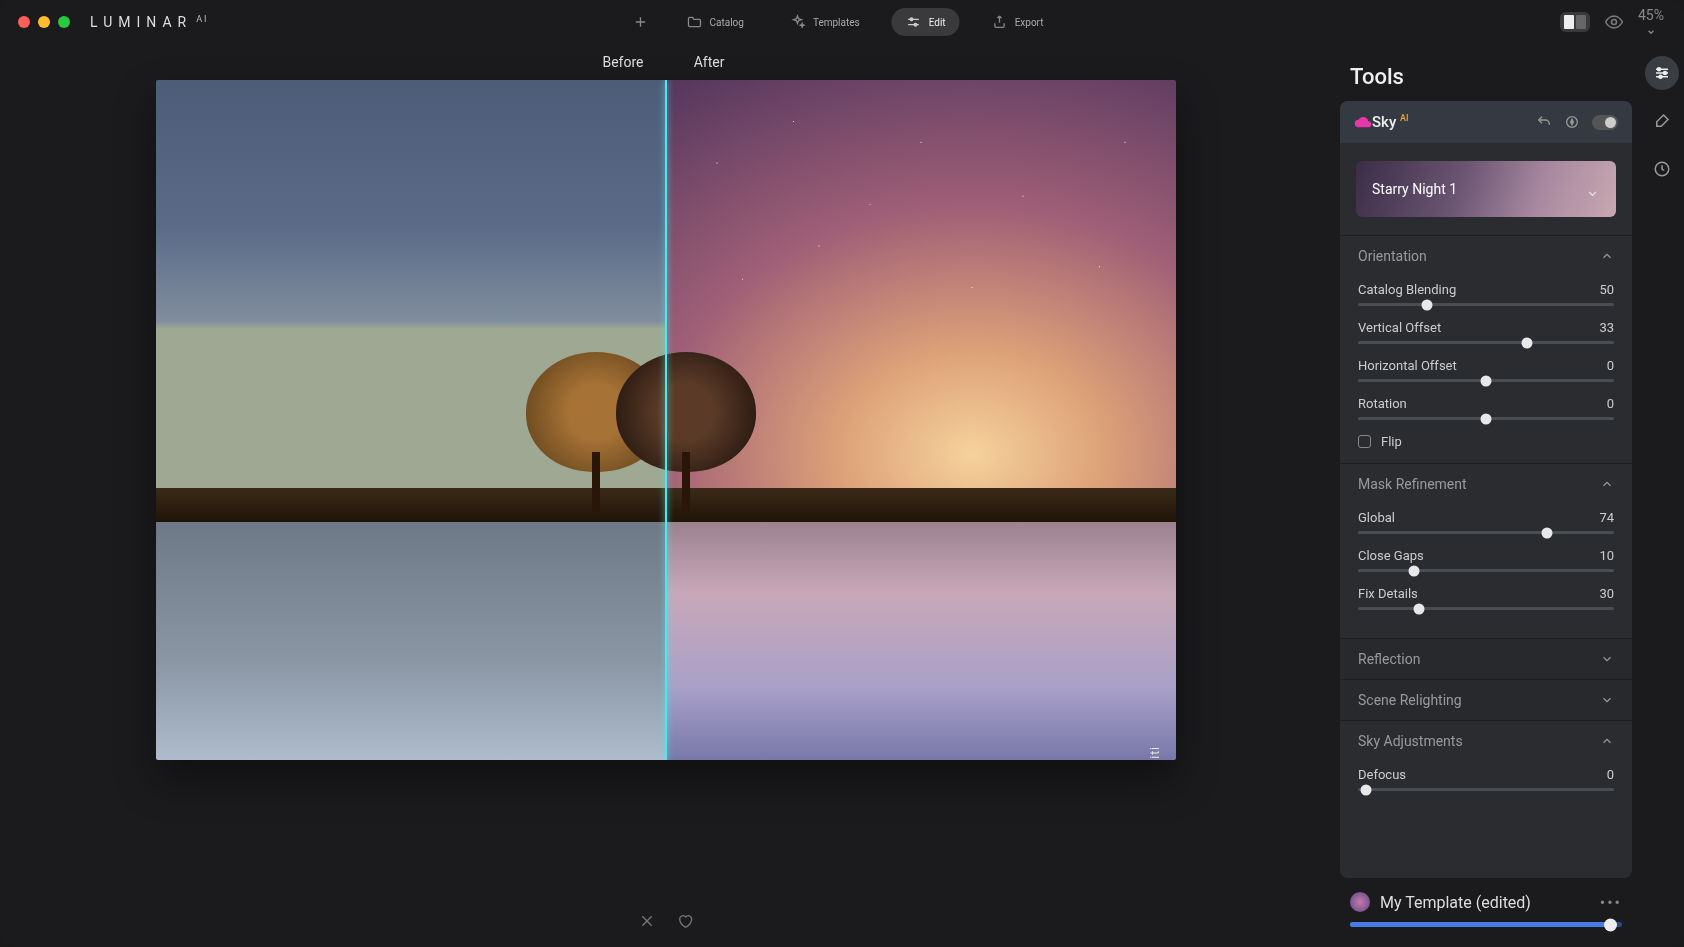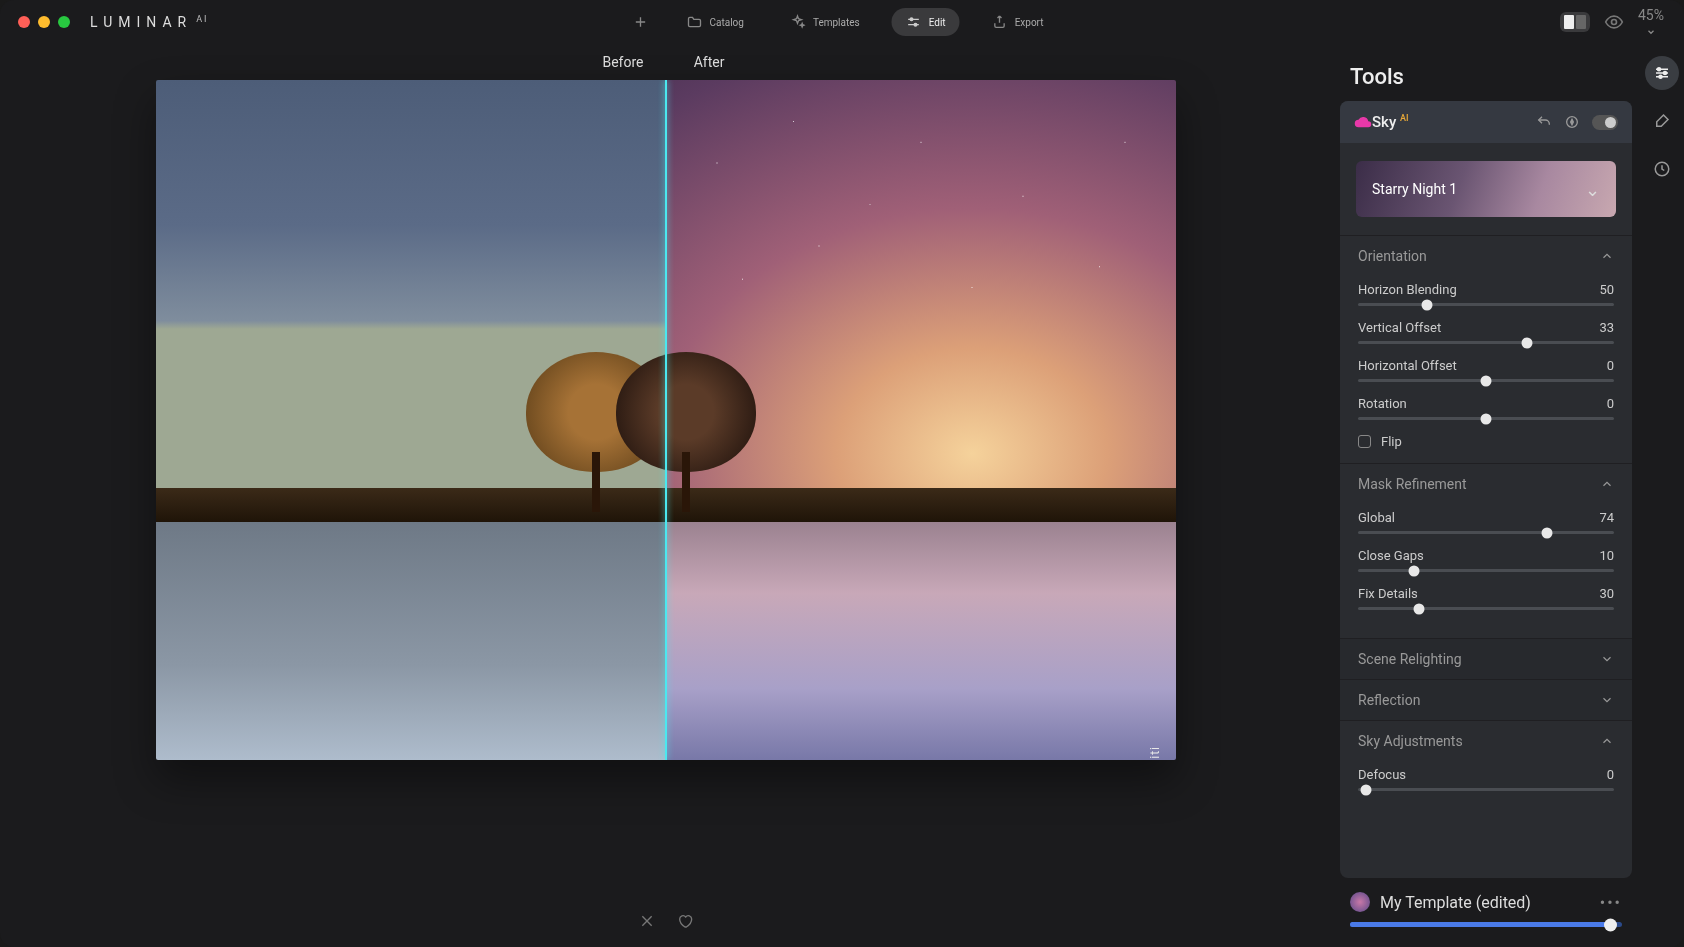--- a/index.html
+++ b/index.html
@@ -256,21 +256,21 @@
           <div class="section">
             <div class="section-header">
               <span>Orientation</span>
               <svg width="14" height="14" viewBox="0 0 24 24" fill="none" stroke="currentColor" stroke-width="2">
                     <polyline points="18 15 12 9 6 15"></polyline>
                   </svg>
             </div>
             <div class="section-body">
               <div class="slider">
                 <div class="row">
-                      <span>Horizon Blending</span>
+                      <span>Catalog Blending</span>
                       <span>50</span>
                     </div>
                 <div class="track">
                       <div class="thumb" style="left: 27%;"></div>
                     </div>
               </div>
               <div class="slider">
                 <div class="row">
                       <span>Vertical Offset</span>
                       <span>33</span>
@@ -337,29 +337,29 @@
                     </div>
                 <div class="track">
                       <div class="thumb" style="left: 24%;"></div>
                     </div>
               </div>
             </div>
           </div>
 
           <div class="section">
             <div class="section-header collapsed">
-              <span>Scene Relighting</span>
+              <span>Reflection</span>
               <svg width="14" height="14" viewBox="0 0 24 24" fill="none" stroke="currentColor" stroke-width="2">
                     <polyline points="6 9 12 15 18 9"></polyline>
                   </svg>
             </div>
           </div>
           <div class="section">
             <div class="section-header collapsed">
-              <span>Reflection</span>
+              <span>Scene Relighting</span>
               <svg width="14" height="14" viewBox="0 0 24 24" fill="none" stroke="currentColor" stroke-width="2">
                     <polyline points="6 9 12 15 18 9"></polyline>
                   </svg>
             </div>
           </div>
 
           <div class="section">
             <div class="section-header">
               <span>Sky Adjustments</span>
               <svg width="14" height="14" viewBox="0 0 24 24" fill="none" stroke="currentColor" stroke-width="2">

